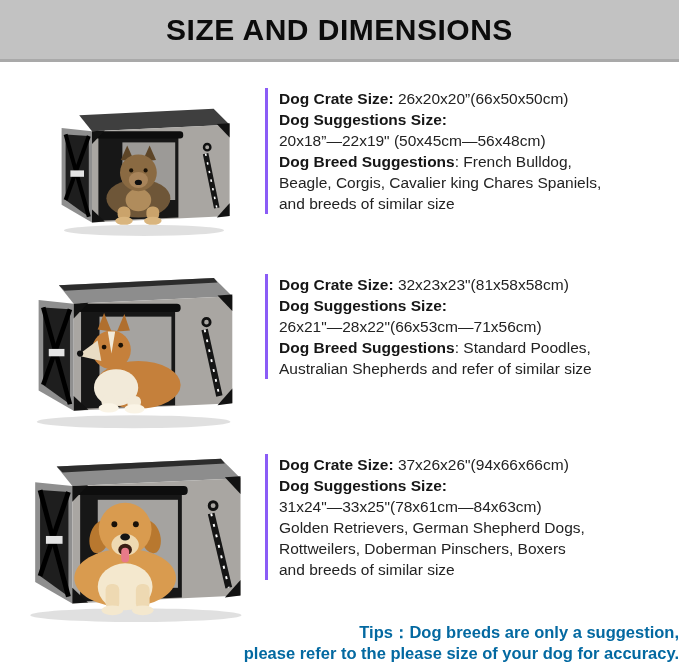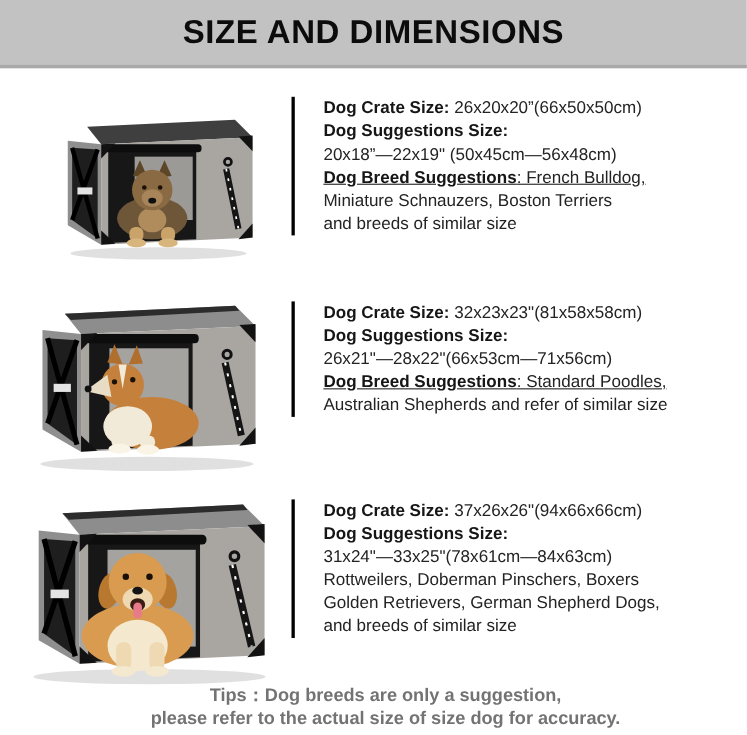--- a/index.html
+++ b/index.html
@@ -10,33 +10,33 @@
   
   .header{
     position:absolute;top:0;left:0;right:0;height:59px;background:#c2c2c2;
     border-bottom:3px solid #a9a9a9;display:flex;align-items:center;justify-content:center;
   }
   .header h1{
     margin:0;font-size:30px;font-weight:bold;color:#0c0c0c;letter-spacing:.5px;
   }
   
   .info{
-    position:absolute;left:265px;width:404px;border-left:3px solid #000000;
-    padding-left:26px;font-size:15.5px;line-height:21px;box-sizing:border-box;
+    position:absolute;left:265px;width:404px;border-left:3px solid #8b5cf6;
+    padding-left:11px;font-size:15.5px;line-height:21px;box-sizing:border-box;
   }
   .info p{margin:0;}
   .info b{color:#161616;}
-  .breed-first{margin-top:7px;text-decoration:underline;}
+  .breed-first{margin-top:7px;}
   
   .fig{position:absolute;}
   .fig svg{display:block;width:100%;height:100%;}
   
   .tips{
-    position:absolute;left:0;right:0;top:622px;text-align:center;
-    color:#737373;font-weight:bold;font-size:16.5px;line-height:21px;margin-left:22px;
+    position:absolute;left:0;right:0;top:622px;text-align:right;
+    color:#0369a1;font-weight:bold;font-size:16.5px;line-height:21px;margin-left:22px;
   }
   .tips p{margin:0;}
 </style>
 </head>
 <body>
 
 <div class="canvas">
 
   <div class="header">
     <h1>SIZE AND DIMENSIONS</h1>
@@ -78,21 +78,21 @@
         <ellipse cx="136" cy="156" rx="11" ry="5" fill="#d9b57e"></ellipse>
       </g>
     </svg>
   </div>
 
   <div class="info" style="top:88px;">
     <p><b>Dog Crate Size:</b> <span>26x20x20”(66x50x50cm)</span></p>
     <p><b>Dog Suggestions Size:</b></p>
     <p>20x18”—22x19" (50x45cm—56x48cm)</p>
     <p class="breed-first"><b>Dog Breed Suggestions</b><span>: French Bulldog,</span></p>
-    <p>Miniature Schnauzers, Boston Terriers</p>
+    <p>Beagle, Corgis, Cavalier king Chares Spaniels,</p>
     <p>and breeds of similar size</p>
   </div>
 
   <div class="fig" style="left:16px;top:265px;width:226px;height:166px;">
     <svg viewBox="0 0 240 180">
       <ellipse cx="125" cy="170" rx="105" ry="7" fill="rgba(0,0,0,0.12)"></ellipse>
       <polygon points="44,22 212,14 232,34 60,42" fill="#8d8d8d"></polygon>
       <polygon points="44,22 212,14 216,19 50,28" fill="#2c2c2c"></polygon>
       <polygon points="22,38 60,42 60,158 22,136" fill="#8f8f8f"></polygon>
       <polygon points="27,46 56,48 56,151 27,130" fill="#1e1e1e"></polygon>
@@ -175,23 +175,23 @@
         <ellipse cx="101" cy="167" rx="11" ry="5" fill="#f4e8ce"></ellipse>
         <ellipse cx="132" cy="167" rx="11" ry="5" fill="#f4e8ce"></ellipse>
       </g>
     </svg>
   </div>
 
   <div class="info" style="top:454px;">
     <p><b>Dog Crate Size:</b> <span>37x26x26"(94x66x66cm)</span></p>
     <p><b>Dog Suggestions Size:</b></p>
     <p>31x24"—33x25"(78x61cm—84x63cm)</p>
+    <p>Golden Retrievers, German Shepherd Dogs,</p>
     <p>Rottweilers, Doberman Pinschers, Boxers</p>
-    <p>Golden Retrievers, German Shepherd Dogs,</p>
     <p>and breeds of similar size</p>
   </div>
 
   <div class="tips">
     <p>Tips：Dog breeds are only a suggestion,</p>
-    <p>please refer to the actual size of size dog for accuracy.</p>
+    <p>please refer to the please size of your dog for accuracy.</p>
   </div>
 
 </div>
 
 </body></html>

